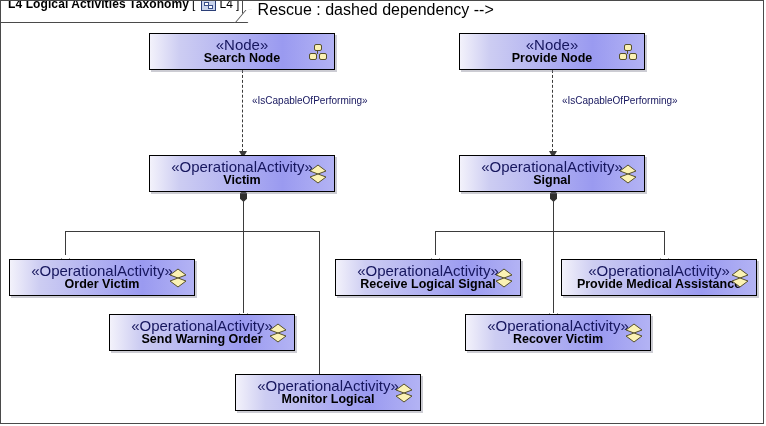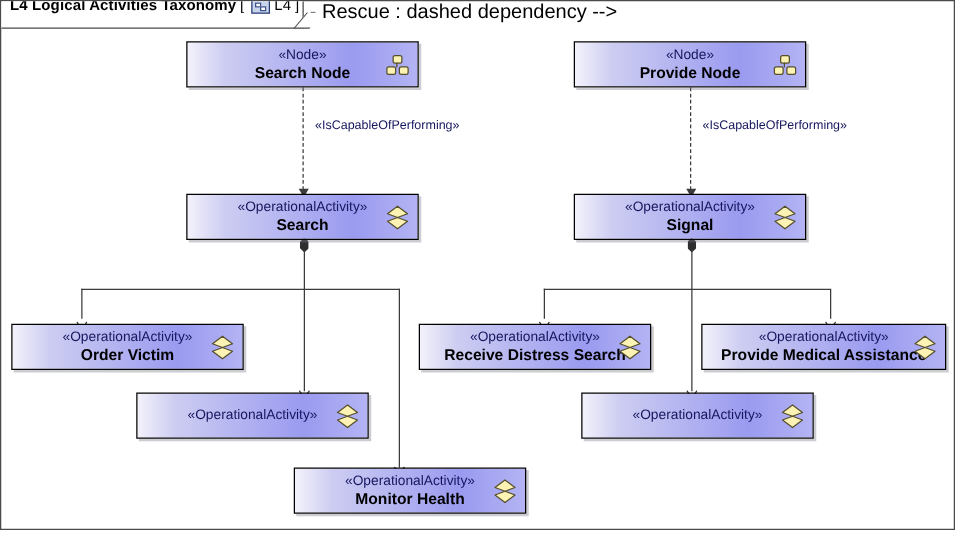--- a/index.html
+++ b/index.html
@@ -100,21 +100,21 @@
     border: 1px solid #000000;
     background: linear-gradient(to right, #f3f2fb 0%, #cdcdf2 16%, #9a9af0 72%, #b3b3f4 100%);
     box-shadow: 2px 2px 0 rgba(120,120,140,0.38);
     display: flex;
     flex-direction: column;
     align-items: center;
     justify-content: center;
     overflow: hidden;
   }
   .uml-box .stereo {
-    font-size: 11px;
+    font-size: 15px;
     color: #16165e;
     line-height: 13px;
     white-space: nowrap;
   }
   .uml-box .elname {
     font-size: 12.5px;
     font-weight: bold;
     color: #000000;
     line-height: 15px;
     white-space: nowrap;
@@ -292,21 +292,21 @@
       <i class="n-top"></i>
         <i class="n-stem"></i>
         <i class="n-bl"></i>
         <i class="n-br"></i>
     </span>
   </div>
 
   
   <div class="uml-box" style="left:148px; top:154px; width:186px; height:37px;">
     <span class="stereo">«OperationalActivity»</span>
-    <span class="elname">Search</span>
+    <span class="elname">Victim</span>
     <span class="el-icon activity-icon">
       <svg width="20" height="20" viewBox="0 0 20 20">
         <path d="M10 1 L18 7 L10 10 L2 7 Z" fill="#fbf2b4" stroke="#56502a" stroke-width="1" stroke-linejoin="round"></path>
         <path d="M10 10 L18 13 L10 19 L2 13 Z" fill="#fbf2b4" stroke="#56502a" stroke-width="1" stroke-linejoin="round"></path>
       </svg>
     </span>
   </div>
 
   
   <div class="uml-box" style="left:458px; top:154px; width:186px; height:37px;">
@@ -328,44 +328,45 @@
       <svg width="20" height="20" viewBox="0 0 20 20">
         <path d="M10 1 L18 7 L10 10 L2 7 Z" fill="#fbf2b4" stroke="#56502a" stroke-width="1" stroke-linejoin="round"></path>
         <path d="M10 10 L18 13 L10 19 L2 13 Z" fill="#fbf2b4" stroke="#56502a" stroke-width="1" stroke-linejoin="round"></path>
       </svg>
     </span>
   </div>
 
   
   <div class="uml-box" style="left:108px; top:313px; width:186px; height:37px;">
     <span class="stereo">«OperationalActivity»</span>
+    <span class="elname">Send Warning Order</span>
     <span class="el-icon activity-icon">
       <svg width="20" height="20" viewBox="0 0 20 20">
         <path d="M10 1 L18 7 L10 10 L2 7 Z" fill="#fbf2b4" stroke="#56502a" stroke-width="1" stroke-linejoin="round"></path>
         <path d="M10 10 L18 13 L10 19 L2 13 Z" fill="#fbf2b4" stroke="#56502a" stroke-width="1" stroke-linejoin="round"></path>
       </svg>
     </span>
   </div>
 
   
   <div class="uml-box" style="left:234px; top:373px; width:186px; height:37px;">
     <span class="stereo">«OperationalActivity»</span>
-    <span class="elname">Monitor Health</span>
+    <span class="elname">Monitor Logical</span>
     <span class="el-icon activity-icon">
       <svg width="20" height="20" viewBox="0 0 20 20">
         <path d="M10 1 L18 7 L10 10 L2 7 Z" fill="#fbf2b4" stroke="#56502a" stroke-width="1" stroke-linejoin="round"></path>
         <path d="M10 10 L18 13 L10 19 L2 13 Z" fill="#fbf2b4" stroke="#56502a" stroke-width="1" stroke-linejoin="round"></path>
       </svg>
     </span>
   </div>
 
   
   <div class="uml-box" style="left:334px; top:258px; width:186px; height:37px;">
     <span class="stereo">«OperationalActivity»</span>
-    <span class="elname">Receive Distress Search</span>
+    <span class="elname">Receive Logical Signal</span>
     <span class="el-icon activity-icon">
       <svg width="20" height="20" viewBox="0 0 20 20">
         <path d="M10 1 L18 7 L10 10 L2 7 Z" fill="#fbf2b4" stroke="#56502a" stroke-width="1" stroke-linejoin="round"></path>
         <path d="M10 10 L18 13 L10 19 L2 13 Z" fill="#fbf2b4" stroke="#56502a" stroke-width="1" stroke-linejoin="round"></path>
       </svg>
     </span>
   </div>
 
   
   <div class="uml-box" style="left:560px; top:258px; width:196px; height:37px;">
@@ -375,20 +376,21 @@
       <svg width="20" height="20" viewBox="0 0 20 20">
         <path d="M10 1 L18 7 L10 10 L2 7 Z" fill="#fbf2b4" stroke="#56502a" stroke-width="1" stroke-linejoin="round"></path>
         <path d="M10 10 L18 13 L10 19 L2 13 Z" fill="#fbf2b4" stroke="#56502a" stroke-width="1" stroke-linejoin="round"></path>
       </svg>
     </span>
   </div>
 
   
   <div class="uml-box" style="left:464px; top:313px; width:186px; height:37px;">
     <span class="stereo">«OperationalActivity»</span>
+    <span class="elname">Recover Victim</span>
     <span class="el-icon activity-icon">
       <svg width="20" height="20" viewBox="0 0 20 20">
         <path d="M10 1 L18 7 L10 10 L2 7 Z" fill="#fbf2b4" stroke="#56502a" stroke-width="1" stroke-linejoin="round"></path>
         <path d="M10 10 L18 13 L10 19 L2 13 Z" fill="#fbf2b4" stroke="#56502a" stroke-width="1" stroke-linejoin="round"></path>
       </svg>
     </span>
   </div>
 
 </div>
 

